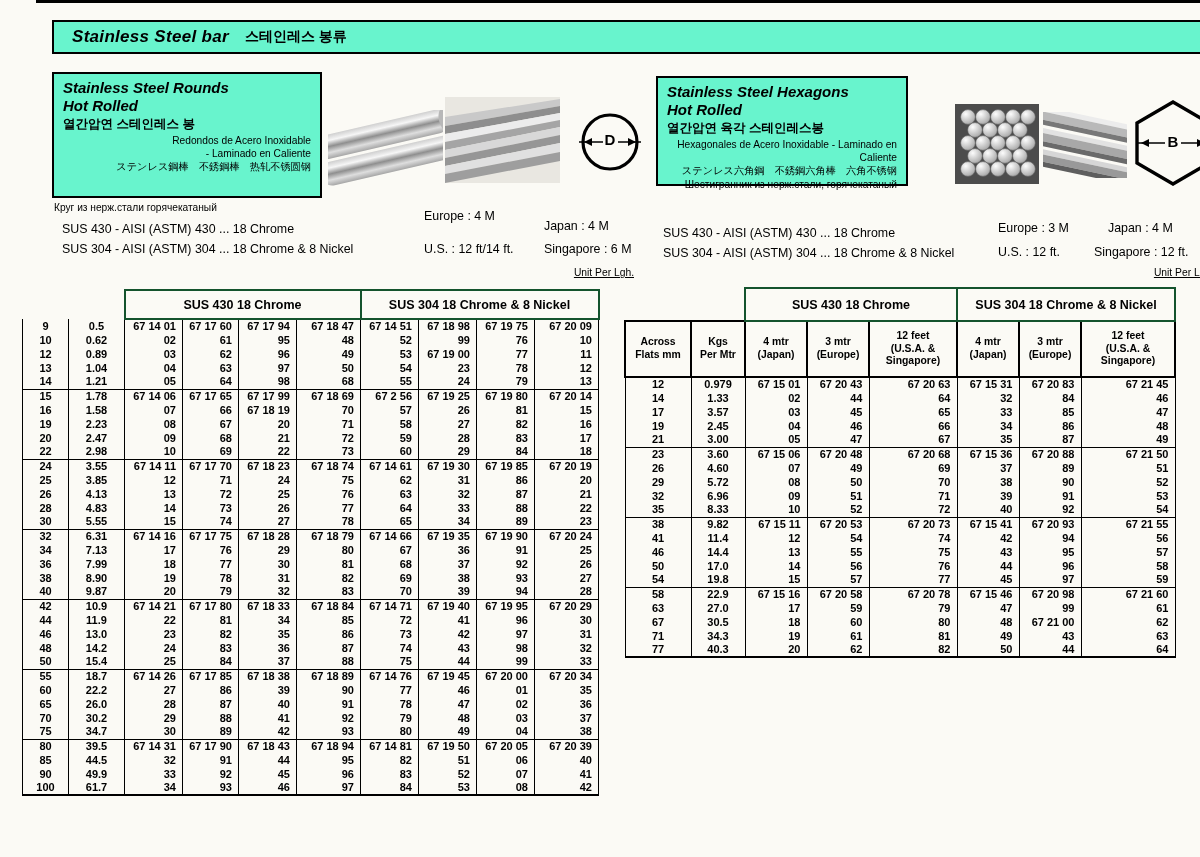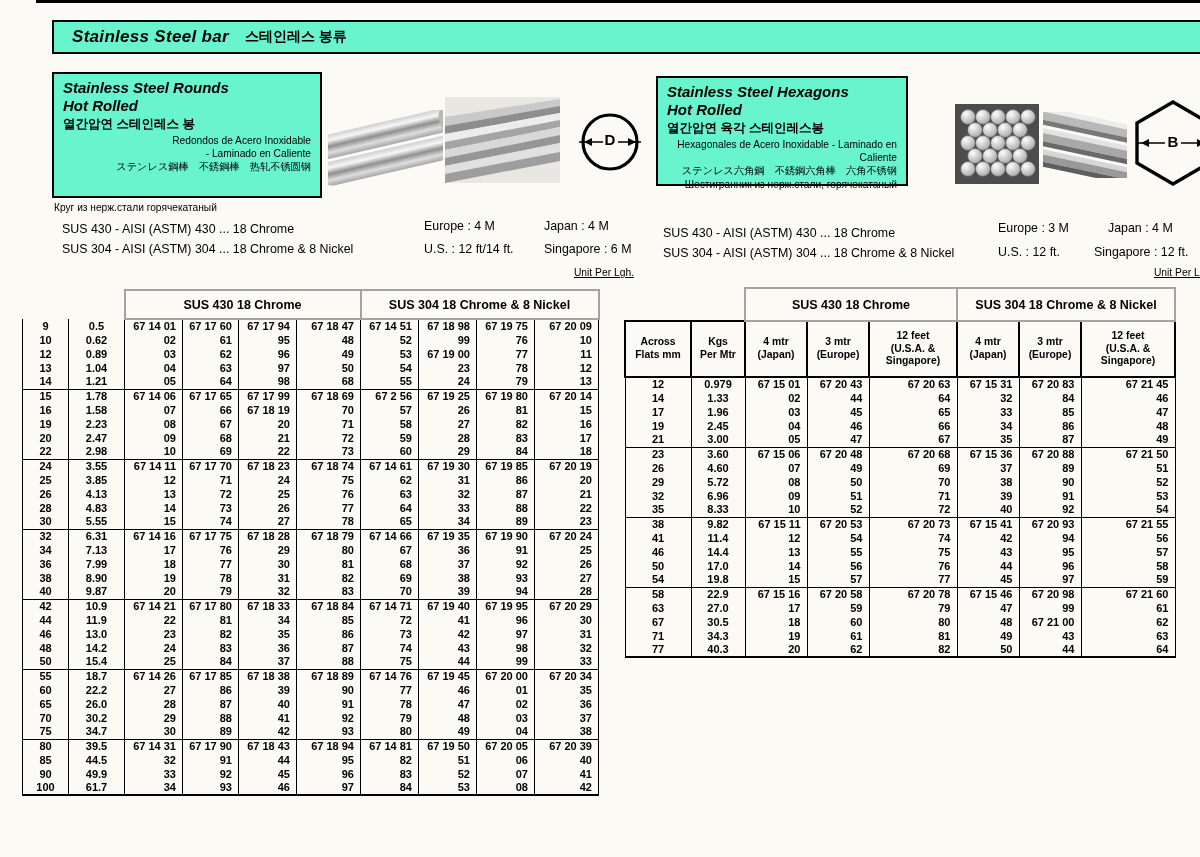--- a/index.html
+++ b/index.html
@@ -12,21 +12,21 @@
   .banner .t-ko{font-size:14px;font-weight:700;margin-left:16px;}
   .hdr-box{padding:5px 9px;}
   .bx-title{font-size:15px;font-weight:700;font-style:italic;line-height:18px;}
   .bx-ko{font-size:12.5px;font-weight:700;line-height:19px;}
   .bx-sm{font-size:10.2px;line-height:13.2px;text-align:right;}
   .spec{font-size:12.4px;white-space:nowrap;}
   .len{font-size:12.4px;white-space:nowrap;}
   .unit{font-size:10.3px;text-align:right;text-decoration:underline;}
   table.dt{border-collapse:collapse;table-layout:fixed;position:absolute;}
   .dt thead td.blank{border:none;}
-  .dt thead td.grp-hdr{border:2px solid #a3a3a3;text-align:center;font-weight:700;font-size:12.5px;}
+  .dt thead td.grp-hdr{border:2px solid #14532d;text-align:center;font-weight:700;font-size:12.5px;}
   .dt thead th{border:2px solid #000;text-align:center;font-weight:700;font-size:10.4px;line-height:1.22;white-space:pre-line;vertical-align:middle;padding:2px 0;}
   .dt tbody td{border-left:1.6px solid #000;border-right:1.6px solid #000;font-size:11px;font-weight:700;height:14px;text-align:center;padding:0 2px;line-height:13px;box-sizing:border-box;white-space:nowrap;overflow:hidden;}
   .dt tbody td.code{text-align:right;padding-right:6px;}
   .dt tbody tr.grp td{border-top:1.8px solid #000;}
   .dt tbody tr:last-child td{border-bottom:2px solid #000;}
   .rounds-t thead tr.hA td{height:25px;}
   .rounds-t thead tr.hB th{height:40px;}
   .hex-t thead tr.hA td{height:29px;}
   .hex-t thead tr.hB th{height:50px;}
 </style>
@@ -90,21 +90,21 @@
     <line x1="1" y1="32" x2="63" y2="32" stroke="#000" stroke-width="1.4"></line>
     <polygon points="6,32 14,28 14,36" fill="#000"></polygon>
     <polygon points="58,32 50,28 50,36" fill="#000"></polygon>
     <rect x="25" y="21" width="15" height="17" fill="#fbfaf5"></rect>
     <text x="32" y="35" text-anchor="middle" font-size="15" font-weight="bold" font-family="Liberation Sans, sans-serif">D</text>
   </svg>
 </div>
 
 <div class="abs spec" style="left:26px;top:222px;">SUS 430 - AISI (ASTM) 430 ... 18 Chrome</div>
 <div class="abs spec" style="left:26px;top:242px;">SUS 304 - AISI (ASTM) 304 ... 18 Chrome &amp; 8 Nickel</div>
-<div class="abs len" style="left:388px;top:219px;">Europe : 4 M</div>
+<div class="abs len" style="left:388px;top:209px;">Europe : 4 M</div>
 <div class="abs len" style="left:508px;top:219px;">Japan : 4 M</div>
 <div class="abs len" style="left:388px;top:242px;">U.S. : 12 ft/14 ft.</div>
 <div class="abs len" style="left:508px;top:242px;">Singapore : 6 M</div>
 <div class="abs unit" style="left:470px;top:267px;width:128px;">Unit Per Lgh.</div>
 
 <table class="dt rounds-t" style="left:22px;top:289px;">
   <colgroup>
     <col style="width:46px">
       <col style="width:56px">
       <col style="width:58px">
@@ -671,21 +671,21 @@
         <td>1.33</td>
         <td class="code">02</td>
         <td class="code">44</td>
         <td class="code">64</td>
         <td class="code">32</td>
         <td class="code">84</td>
         <td class="code">46</td>
       </tr>
       <tr>
         <td>17</td>
-        <td>1.96</td>
+        <td>3.57</td>
         <td class="code">03</td>
         <td class="code">45</td>
         <td class="code">65</td>
         <td class="code">33</td>
         <td class="code">85</td>
         <td class="code">47</td>
       </tr>
       <tr>
         <td>19</td>
         <td>2.45</td>

